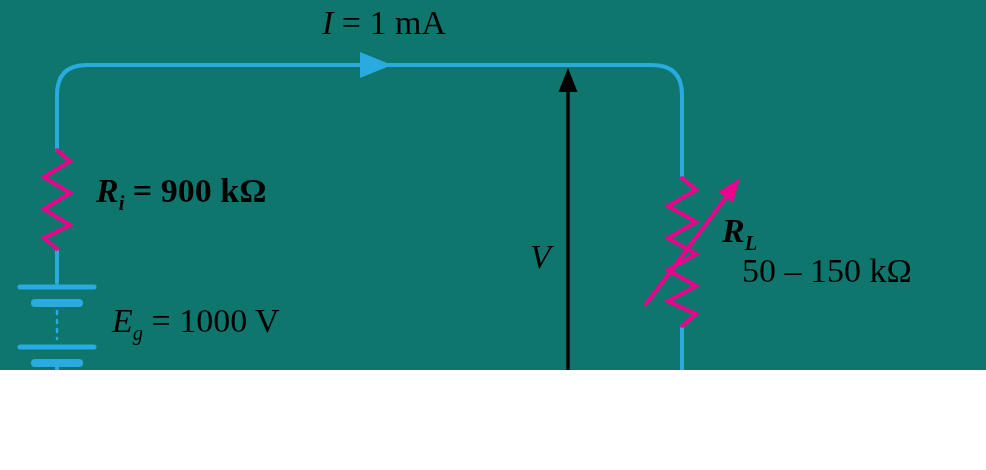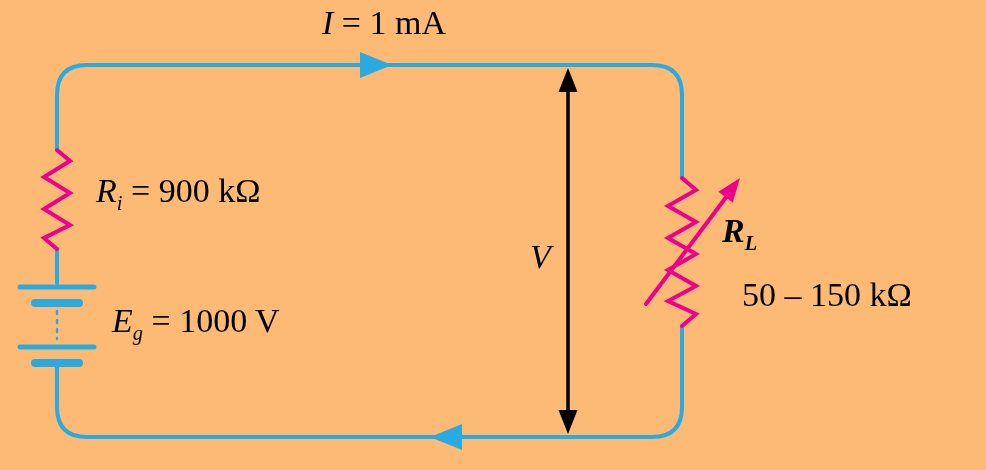--- a/index.html
+++ b/index.html
@@ -4,22 +4,22 @@
 <style>
   :root {
     --wire: #29ABE2;
     --component: #EC008C;
     --ink: #000000;
   }
   html, body { margin: 0; padding: 0; background: #ffffff; }
   .canvas {
     position: relative;
     width: 986px;
-    height: 470px;
-    background: #fdba74;
+    height: 370px;
+    background: #0f766e;
     font-family: "Liberation Serif", serif;
     overflow: hidden;
   }
   .canvas > svg { position: absolute; left: 0; top: 0; }
   .wire { stroke: var(--wire); stroke-width: 4; fill: none; stroke-linecap: round; }
   .wire-fill { fill: var(--wire); stroke: none; }
   .plate { stroke: var(--wire); stroke-linecap: round; }
   .component { stroke: var(--component); stroke-width: 4; fill: none; stroke-linejoin: miter; stroke-linecap: round; }
   .component-fill { fill: var(--component); stroke: none; }
   .vline { stroke: var(--ink); stroke-width: 3.5; }
@@ -72,33 +72,33 @@
       <polygon class="vfill" points="568,68 577.5,92 558.5,92"></polygon>
       <polygon class="vfill" points="568,434 577.5,410 558.5,410"></polygon>
     </g>
 
   </svg>
 
   <div class="label" style="left:322px; top:4px;">
     <span class="var">I</span><span> = 1 mA</span>
   </div>
 
-  <div class="label" style="left:96px; top:172px;">
+  <div class="label" style="left:96px; top:172px;font-weight:bold;">
     <span class="var">R</span><sub class="var">i</sub><span> = 900 kΩ</span>
   </div>
 
   <div class="label" style="left:112px; top:302px;text-align:right;">
     <span class="var">E</span><sub class="var">g</sub><span> = 1000 V</span>
   </div>
 
   <div class="label" style="left:530px; top:238px;">
     <span class="var">V</span>
   </div>
 
   <div class="label" style="left:722px; top:212px;font-weight:bold;">
     <span class="var">R</span><sub class="var">L</sub>
   </div>
 
-  <div class="label" style="left:742px; top:276px;">
+  <div class="label" style="left:742px; top:252px;">
     <span>50 – 150 kΩ</span>
   </div>
 
 </div>
 
 </body></html>

